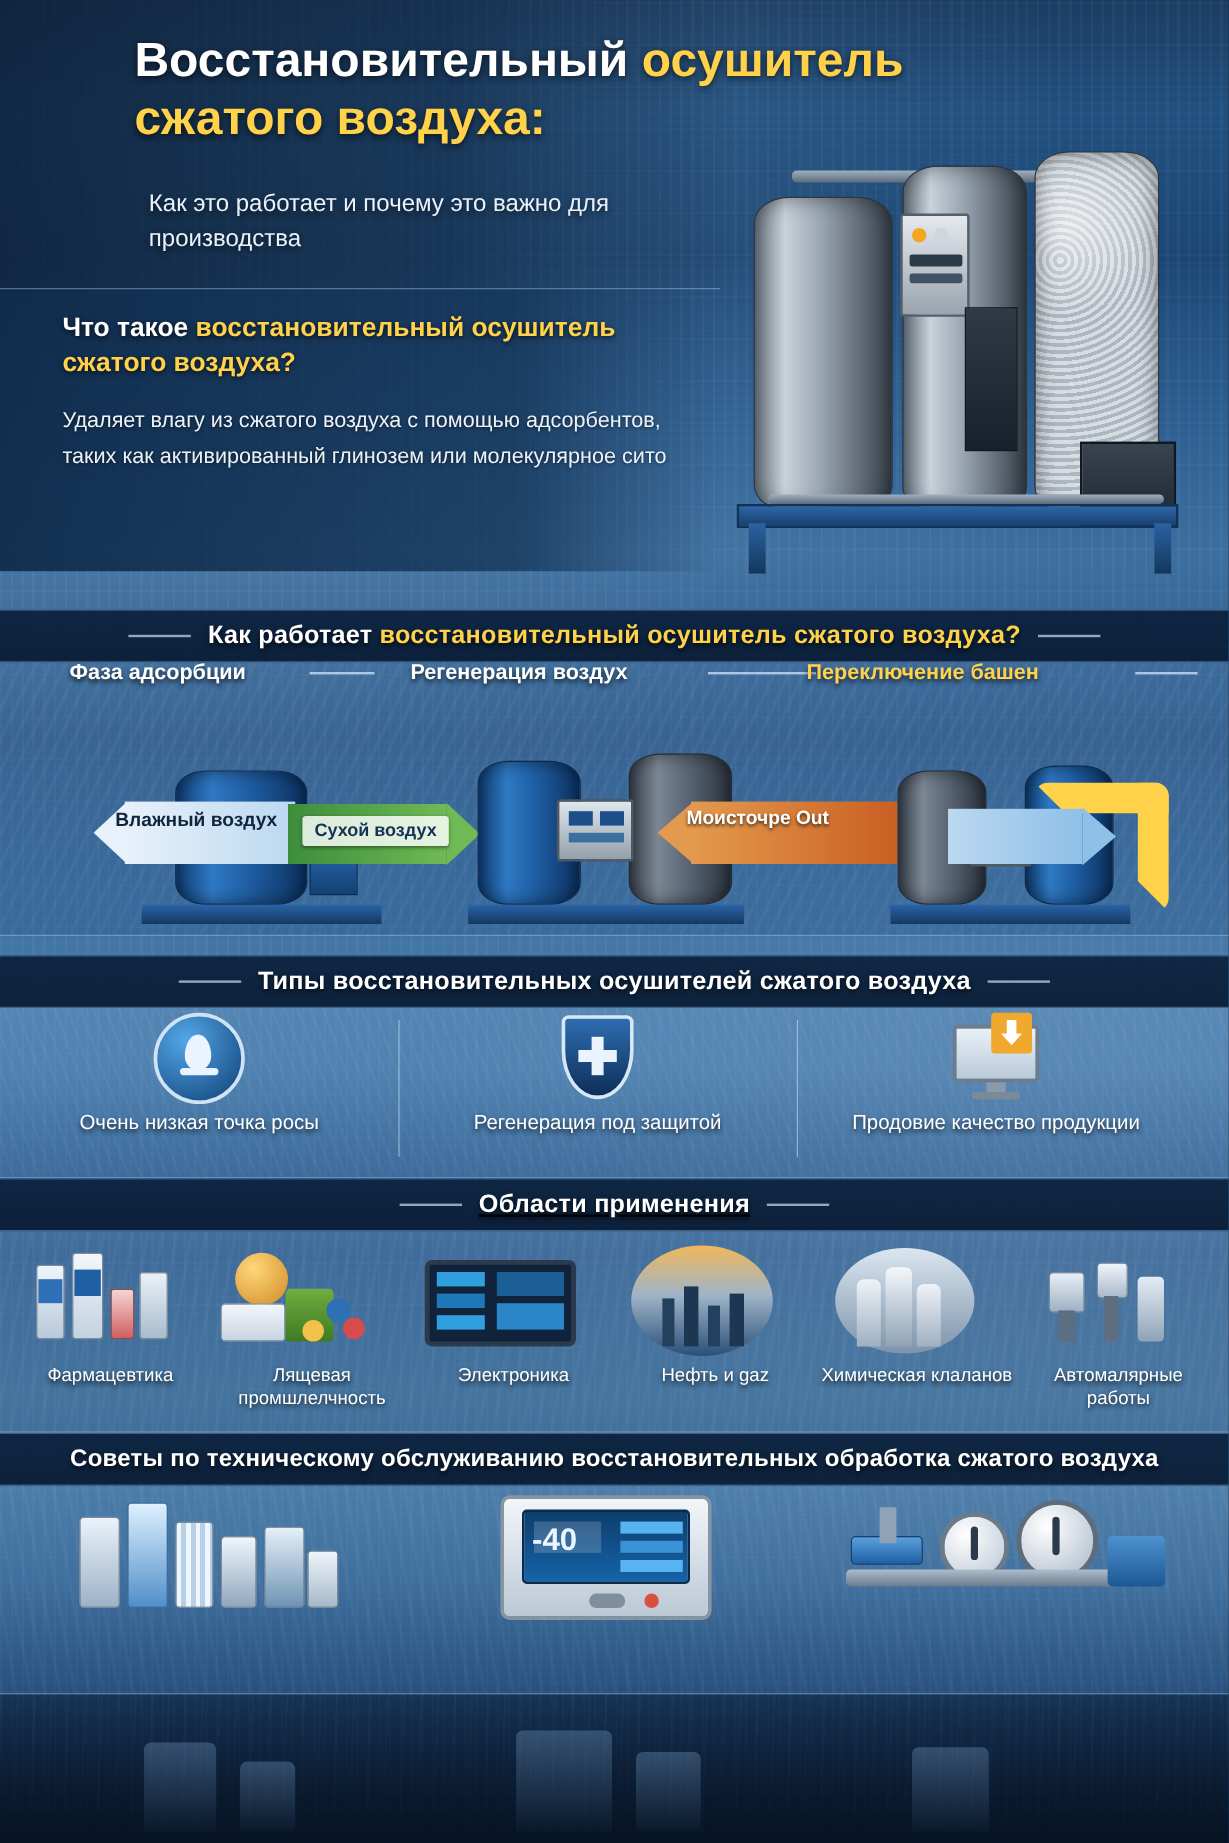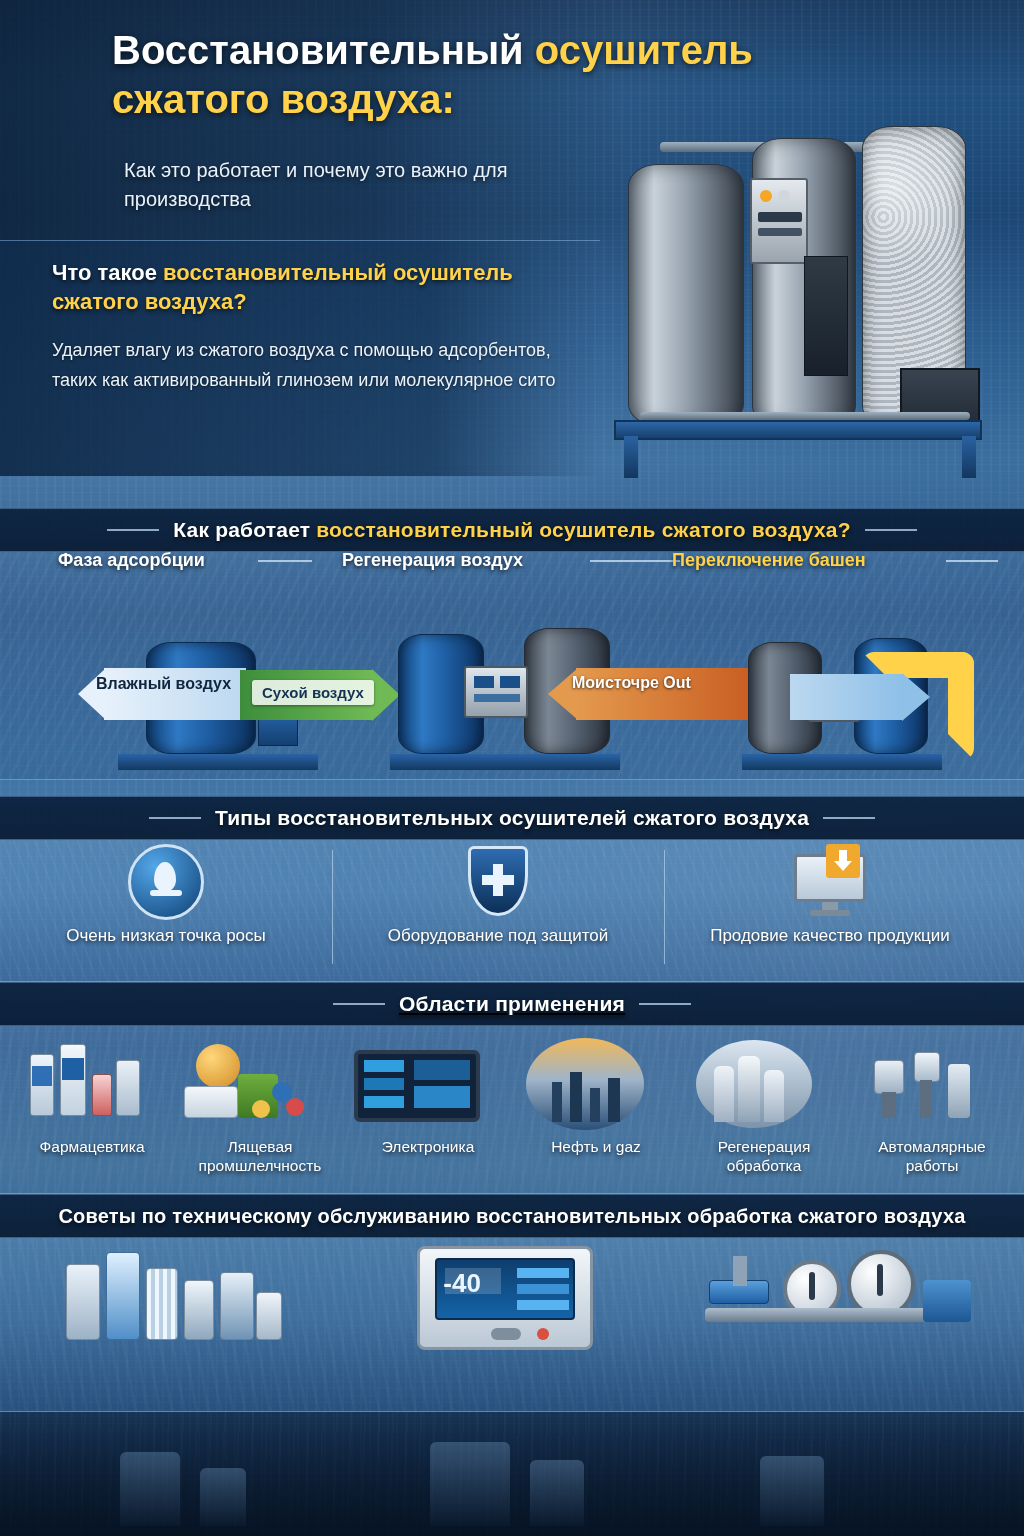--- a/index.html
+++ b/index.html
@@ -392,21 +392,21 @@
           <div class="rect" style="left:22px; top:46px; width:32px; height:6px; background:#eaf4ff; border-radius:3px;"></div>
         </div>
         <div class="type-label">Очень низкая точка росы</div>
       </div>
       <div class="type-col">
         <div class="type-ico">
           <div class="rect" style="left:8px; top:2px; width:60px; height:70px; background:linear-gradient(180deg,#2e6cb0,#0d2f58); border-radius:8px 8px 40px 40px/8px 8px 54px 54px; border:3px solid #d6e7f8;"></div>
           <div class="rect" style="left:33px; top:20px; width:10px; height:32px; background:#eaf4ff;"></div>
           <div class="rect" style="left:22px; top:31px; width:32px; height:10px; background:#eaf4ff;"></div>
         </div>
-        <div class="type-label">Оборудование под защитой</div>
+        <div class="type-label">Регенерация под защитой</div>
       </div>
       <div class="type-col">
         <div class="type-ico">
           <div class="rect" style="left:2px; top:10px; width:72px; height:48px; background:linear-gradient(180deg,#e9f1f8,#b9c9d8); border:3px solid #6d7d8d; border-radius:4px;"></div>
           <div class="rect" style="left:30px; top:58px; width:16px; height:9px; background:#8b9aa8;"></div>
           <div class="rect" style="left:18px; top:66px; width:40px; height:6px; background:#7b8a98; border-radius:2px;"></div>
           <div class="rect" style="left:34px; top:0px; width:34px; height:34px; background:#f0a92e; border-radius:3px;"></div>
           <div class="rect" style="left:47px; top:6px; width:8px; height:14px; background:#fff;"></div>
           <div class="rect" style="left:42px; top:17px; width:18px; height:10px; background:#fff; clip-path: polygon(0 0, 100% 0, 50% 100%);"></div>
         </div>
@@ -471,21 +471,21 @@
         <div class="app-label">Нефть и ɡаz</div>
       </div>
 
       <div class="app-col">
         <div class="app-ico">
           <div class="circ" style="left:16px; top:10px; width:116px; height:88px; background:linear-gradient(180deg,#dbe6f0,#7d93aa);"></div>
           <div class="rect" style="left:34px; top:36px; width:20px; height:56px; background:linear-gradient(180deg,#eef3f8,#9fb0c2); border-radius:6px 6px 0 0;"></div>
           <div class="rect" style="left:58px; top:26px; width:22px; height:66px; background:linear-gradient(180deg,#f4f8fb,#8fa3b6); border-radius:6px 6px 0 0;"></div>
           <div class="rect" style="left:84px; top:40px; width:20px; height:52px; background:linear-gradient(180deg,#eef3f8,#9fb0c2); border-radius:6px 6px 0 0;"></div>
         </div>
-        <div class="app-label">Регенерация обработка</div>
+        <div class="app-label">Химическая клаланов</div>
       </div>
 
       <div class="app-col">
         <div class="app-ico">
           <div class="rect" style="left:26px; top:30px; width:30px; height:34px; background:linear-gradient(180deg,#e8eff6,#9eb0c2); border:1px solid #7b8b9a; border-radius:4px;"></div>
           <div class="rect" style="left:34px; top:62px; width:14px; height:26px; background:#5c6e80;"></div>
           <div class="rect" style="left:66px; top:22px; width:26px; height:30px; background:linear-gradient(180deg,#f0f5fa,#a8bacb); border:1px solid #7b8b9a; border-radius:4px;"></div>
           <div class="rect" style="left:72px; top:50px; width:12px; height:38px; background:#5c6e80;"></div>
           <div class="rect" style="left:100px; top:34px; width:22px; height:54px; background:linear-gradient(180deg,#e4ecf4,#8fa3b6); border-radius:4px;"></div>
         </div>

